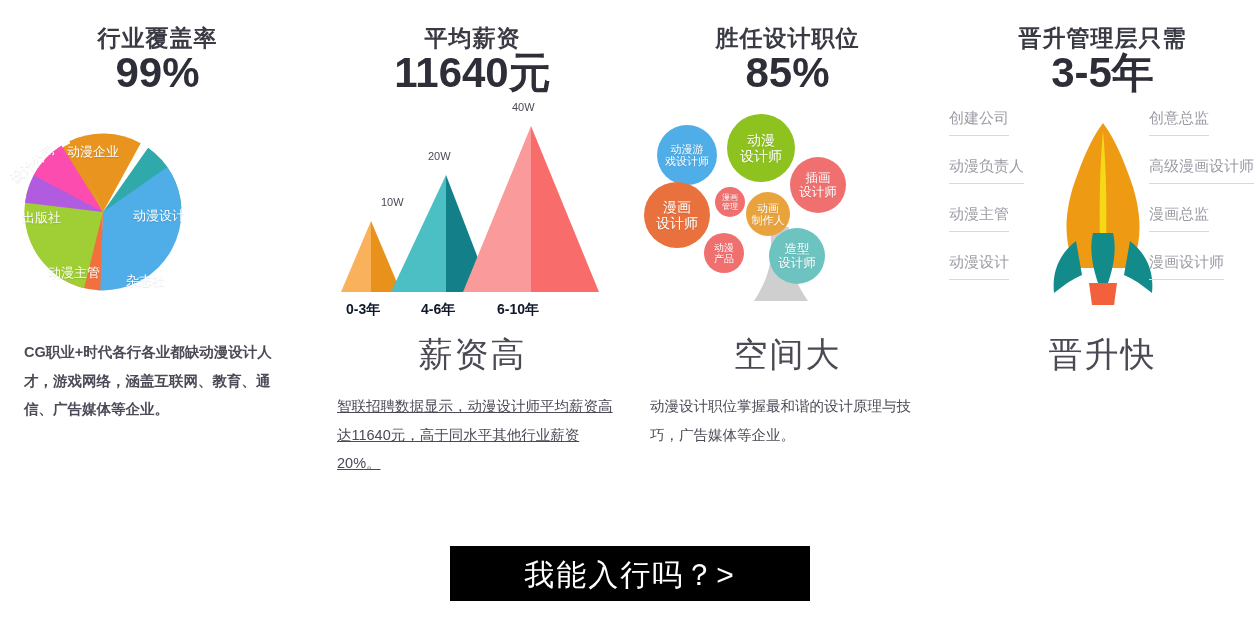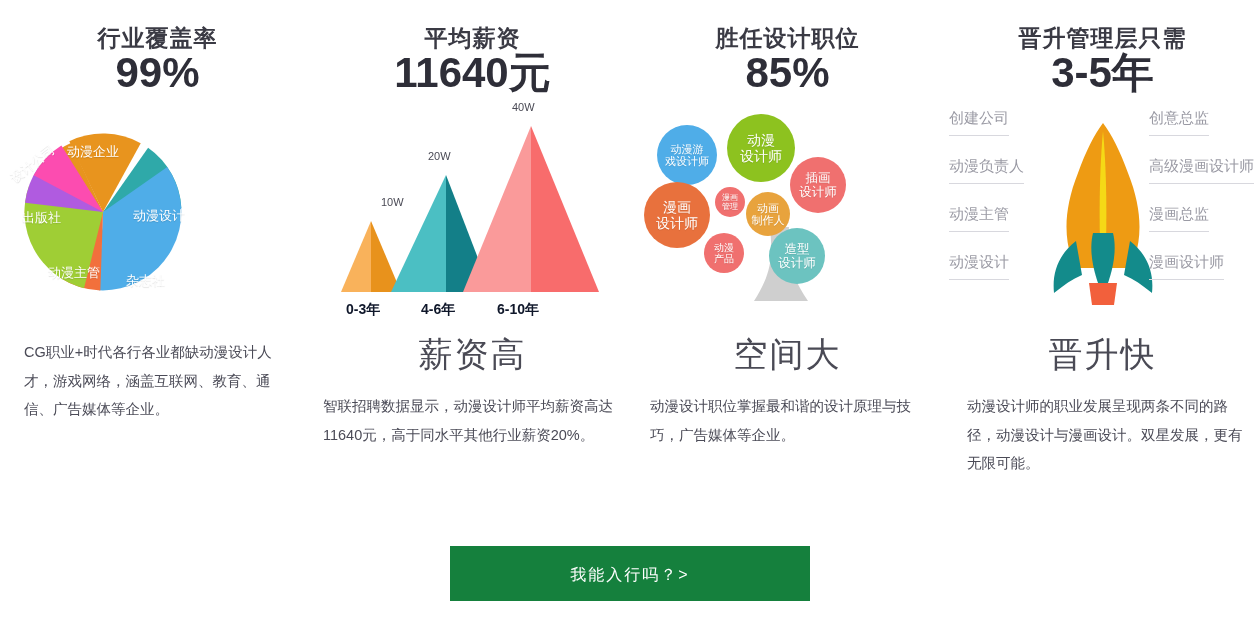--- a/index.html
+++ b/index.html
@@ -26,22 +26,22 @@
 
   
   .headline{
     text-align:center;font-size:34px;color:#4a4a55;margin-top:8px;
     letter-spacing:2px;font-weight:400;
   }
   .body-text{
     margin:14px 22px 0 22px;font-size:14.5px;color:#4b4b57;
     line-height:1.95;text-align:left;
   }
-  .col:nth-child(1) .body-text{margin-left:24px;margin-right:18px;}
-  .col:nth-child(2) .body-text{margin-left:8px;margin-right:16px;}
+  .col:nth-child(1) .body-text{margin-left:24px;margin-right:18px;font-weight:bold;}
+  .col:nth-child(2) .body-text{margin-left:22px;margin-right:16px;text-decoration:underline;}
   .col:nth-child(3) .body-text{margin-left:20px;margin-right:16px;}
   .col:nth-child(4) .body-text{margin-left:22px;margin-right:14px;}
 
   
   .pie-wrap{position:relative;width:315px;height:215px;}
   .pie-wrap svg{position:absolute;left:0;top:0;}
   .pie-label{
     position:absolute;color:#ffffff;font-size:13px;white-space:nowrap;
     text-shadow:0 1px 1px rgba(0,0,0,.13);font-weight:400;
   }
@@ -63,22 +63,22 @@
 
   
   .rkt-wrap{position:relative;width:315px;height:215px;}
   .rkt-wrap svg{position:absolute;left:50%;transform:translateX(-50%);top:4px;}
   .rkt-item{position:absolute;font-size:15px;color:#9a9aa4;white-space:nowrap;}
   .rkt-item .rule{display:block;border-bottom:1px solid #d8d8de;margin-top:7px;}
 
   
   .cta-row{position:absolute;left:0;top:546px;width:1260px;text-align:center;}
   .cta{
-    display:inline-block;background:#15803d;color:#ffffff;
-    width:360px;height:55px;line-height:55px;font-size:16px;
+    display:inline-block;background:#000000;color:#ffffff;
+    width:360px;height:55px;line-height:55px;font-size:30px;
     letter-spacing:2px;border:0;cursor:pointer;
   }
 </style>
 </head>
 <body>
 
 <div class="page">
 
   <div class="columns">
 
@@ -234,21 +234,20 @@
             <span class="rule"></span>
           </span>
           <span class="rkt-item" style="left:204px;top:144px;">
             <span>漫画设计师</span>
             <span class="rule"></span>
           </span>
         </div>
       </div>
 
       <div class="headline">晋升快</div>
-      <div class="body-text">动漫设计师的职业发展呈现两条不同的路径，动漫设计与漫画设计。双星发展，更有无限可能。</div>
     </div>
 
   </div>
 
   <div class="cta-row">
     <button class="cta">我能入行吗？&gt;</button>
   </div>
 
 </div>
 

